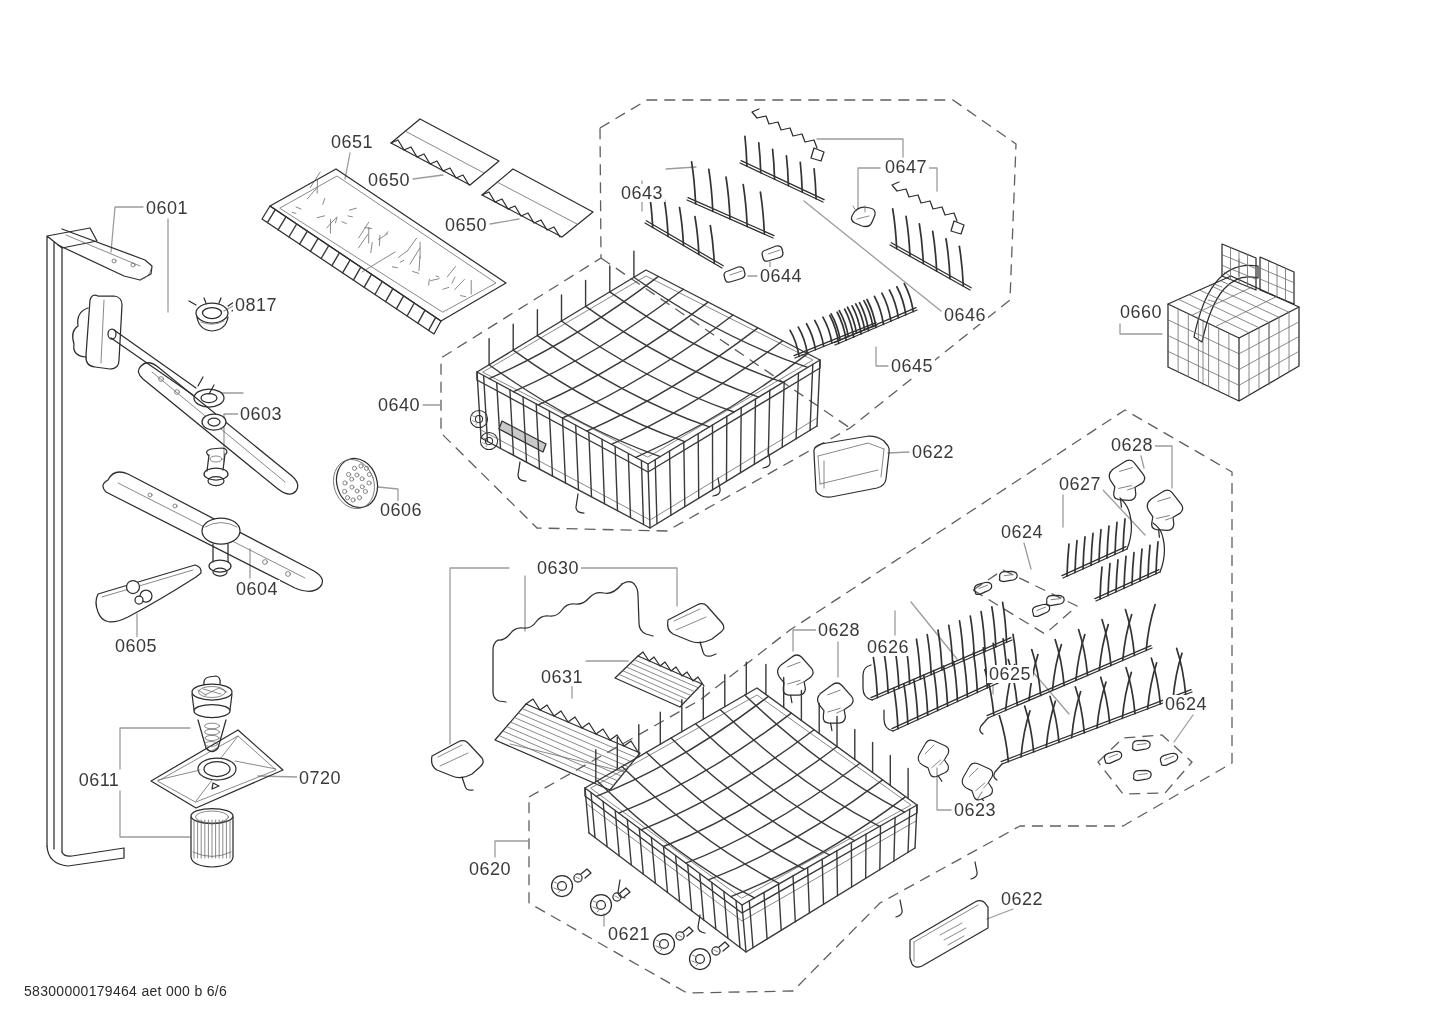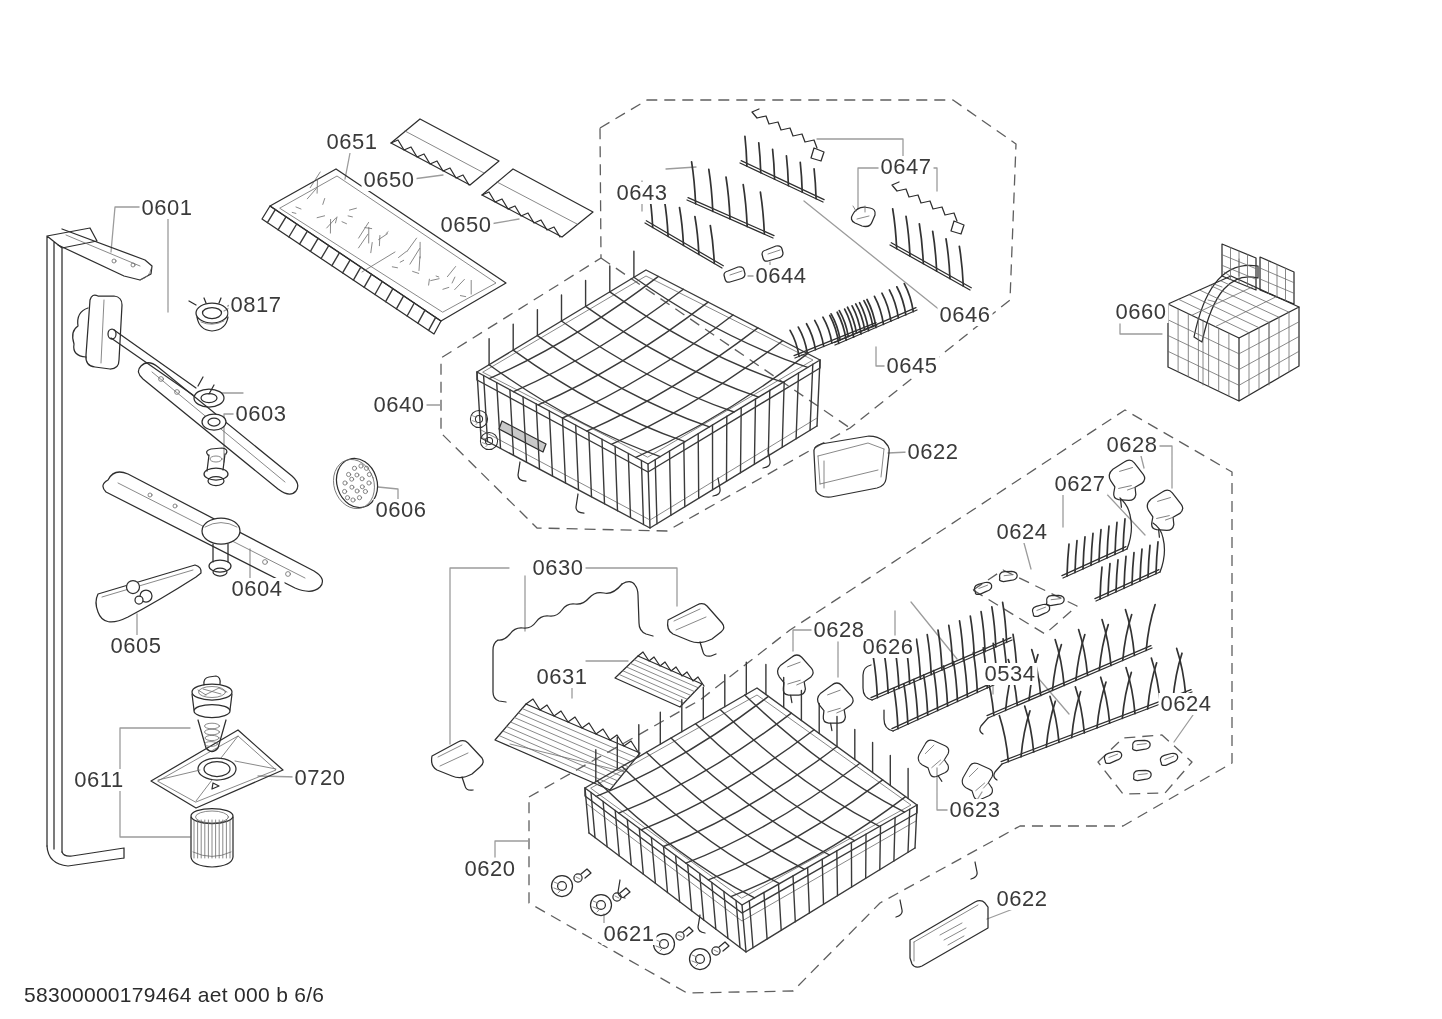--- a/index.html
+++ b/index.html
@@ -7,23 +7,23 @@
          font-family:"Liberation Sans",sans-serif;}
   svg{position:absolute;left:0;top:0;}
   .ink{stroke:var(--ink,#2e2e2e);fill:none;stroke-width:1.25;stroke-linecap:round;stroke-linejoin:round;}
   .thin{stroke:#6b6b6b;fill:none;stroke-width:.8;stroke-linecap:round;}
   .wire{stroke:#3a3a3a;fill:none;stroke-width:1.4;stroke-linecap:round;stroke-linejoin:round;}
   .spike{stroke:#333;fill:none;stroke-width:1.7;stroke-linecap:round;}
   .dash{stroke:var(--dash,#5f5f5f);fill:none;stroke-width:1.3;stroke-dasharray:11 7;stroke-linejoin:round;}
   .lead{stroke:var(--leader,#9c9c9c);fill:none;stroke-width:1.3;stroke-linecap:round;stroke-linejoin:round;}
   .wfill{fill:#fff;}
   .gfill{fill:#c9c9c9;}
-  .part-label{position:absolute;transform:translate(-50%,-50%);font-size:22px;color:var(--label,#3a3a3a);
+  .part-label{position:absolute;transform:translate(-50%,-50%);font-size:18px;color:var(--label,#3a3a3a);
               letter-spacing:.5px;white-space:nowrap;background:var(--bg,#fff);padding:0 2px;line-height:1;}
-  .doc-footer{position:absolute;left:24px;top:983px;font-size:21px;color:#2b2b2b;letter-spacing:.3px;}
+  .doc-footer{position:absolute;left:24px;top:983px;font-size:14px;color:#2b2b2b;letter-spacing:.3px;}
 </style>
 </head>
 <body>
 
 <div class="stage" style="--bg: #ffffff; --ink: #2e2e2e; --leader: #9c9c9c; --dash: #5f5f5f; --label: #3a3a3a;">
 
 <svg id="art" width="1442" height="1019" viewBox="0 0 1442 1019">
   <defs>
     <pattern id="hatch" patternUnits="userSpaceOnUse" width="6" height="6" patternTransform="rotate(-38)">
       <line x1="0" y1="0" x2="0" y2="6" stroke="#8a8a8a" stroke-width="0.9"></line>
@@ -509,21 +509,21 @@
       <div class="part-label" style="left: 401px; top: 510px;">0606</div>
       <div class="part-label" style="left: 320px; top: 778px;">0720</div>
       <div class="part-label" style="left: 99px; top: 780px;">0611</div>
       <div class="part-label" style="left: 490px; top: 869px;">0620</div>
       <div class="part-label" style="left: 629px; top: 934px;">0621</div>
       <div class="part-label" style="left: 933px; top: 452px;">0622</div>
       <div class="part-label" style="left: 1022px; top: 899px;">0622</div>
       <div class="part-label" style="left: 975px; top: 810px;">0623</div>
       <div class="part-label" style="left: 1022px; top: 532px;">0624</div>
       <div class="part-label" style="left: 1186px; top: 704px;">0624</div>
-      <div class="part-label" style="left: 1010px; top: 674px;">0534</div>
+      <div class="part-label" style="left: 1010px; top: 674px;">0625</div>
       <div class="part-label" style="left: 888px; top: 599px; margin-top: 48px;">0626</div>
       <div class="part-label" style="left: 1080px; top: 484px;">0627</div>
       <div class="part-label" style="left: 1132px; top: 445px;">0628</div>
       <div class="part-label" style="left: 839px; top: 630px;">0628</div>
       <div class="part-label" style="left: 534px; top: 568px; margin-left: 24px;">0630</div>
       <div class="part-label" style="left: 562px; top: 661px; margin-top: 16px;">0631</div>
       <div class="part-label" style="left: 399px; top: 405px;">0640</div>
       <div class="part-label" style="left: 642px; top: 170px; margin-top: 23px;">0643</div>
       <div class="part-label" style="left: 781px; top: 276px;">0644</div>
       <div class="part-label" style="left: 912px; top: 366px;">0645</div>

